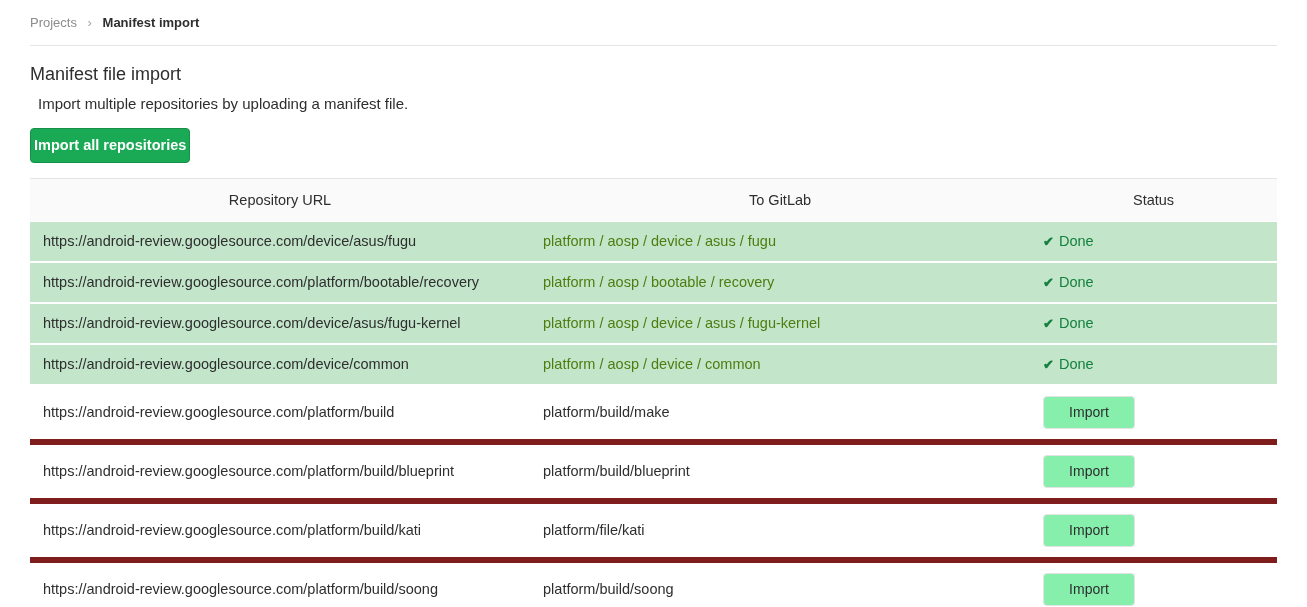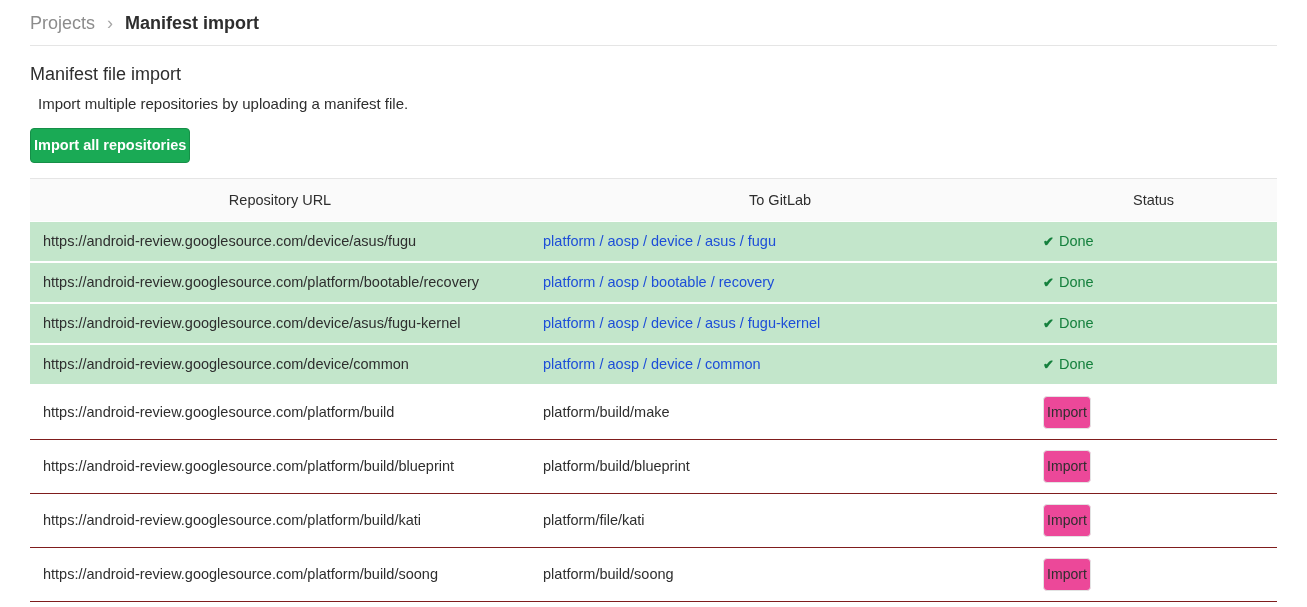--- a/index.html
+++ b/index.html
@@ -14,21 +14,21 @@
     width: 1307px;
     min-height: 607px;
   }
   .container {
     padding: 0 30px;
   }
   
   .breadcrumbs {
     padding: 13px 0 12px;
     border-bottom: 1px solid #e5e5e5;
-    font-size: 18px;
+    font-size: 13px;
     line-height: 20px;
   }
   .crumb-light { color: #8c8c8c; cursor: pointer; }
   .crumb-sep { color: #a7a7a7; margin: 0 7px; }
   .crumb-current { color: #2e2e2e; font-weight: 600; }
   
   .page-title {
     margin: 17px 0 0;
     font-size: 18px;
     line-height: 22px;
@@ -82,42 +82,42 @@
   }
   tr.done td {
     background: #c3e6cb;
     border-bottom: 2px solid #ffffff;
   }
   tr.done:first-child td {
     border-top: 1px solid #ffffff;
   }
   tr.pending td {
     background: #ffffff;
-    border-bottom: 1px solid #7f1d1d;
+    border-bottom: 6px solid #7f1d1d;
     height: 54px;
   }
   a.gl-link {
-    color: #1d4ed8;
+    color: #4d7c0f;
     text-decoration: none;
     cursor: pointer;
   }
   .status-done { color: #15803d; white-space: nowrap; }
   .status-done .check {
     font-weight: 700;
     margin-right: 5px;
     font-size: 13px;
   }
   .import-btn {
-    background: #ec4899;
+    background: #86efac;
     border: 1px solid #e3e3e3;
     border-radius: 4px;
     color: #2e2e2e;
     font-size: 14px;
     line-height: 17px;
-    padding: 7px 3px;
+    padding: 7px 25px;
     cursor: pointer;
     font-family: "Liberation Sans", sans-serif;
   }
 </style>
 </head>
 <body>
 
 <div class="page">
   <div class="container">
 

